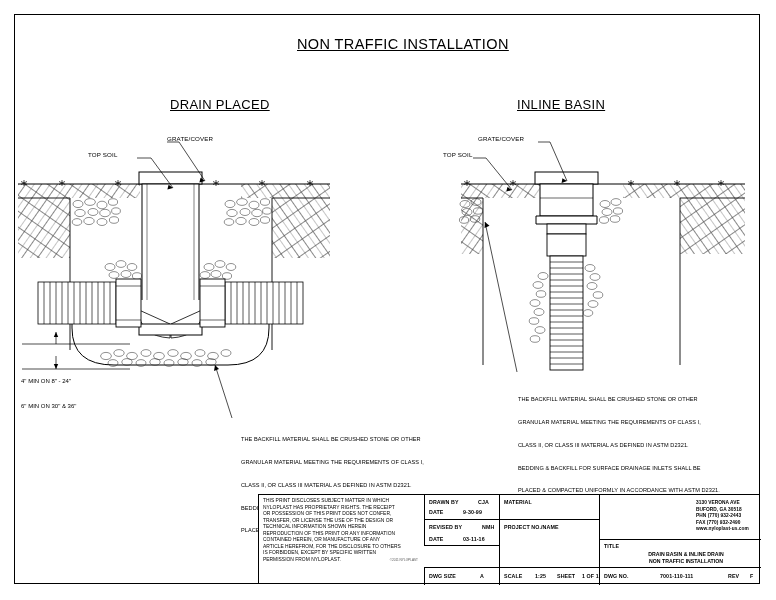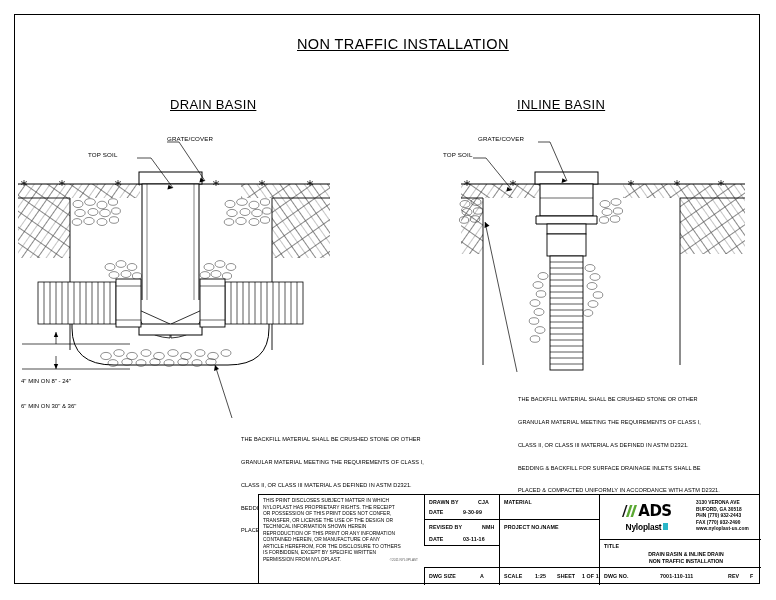--- a/index.html
+++ b/index.html
@@ -31,21 +31,21 @@
   .logo-ads{font-size:15px;font-weight:bold;letter-spacing:-.5px;font-family:"DejaVu Sans",sans-serif;}
   .logo-ny{font-size:8.4px;font-weight:bold;letter-spacing:-.2px;}
 </style>
 </head>
 <body>
 
 <div id="sheet">
   <div id="border"></div>
 
   <div class="t main-title ul" style="left:297px;top:36px;">NON TRAFFIC INSTALLATION</div>
-  <div class="t sec-title ul" style="left:170px;top:97px;">DRAIN BASIN</div>
+  <div class="t sec-title ul" style="left:170px;top:97px;">DRAIN PLACED</div>
   <div class="t sec-title ul" style="left:517px;top:97px;">INLINE BASIN</div>
 
   <svg width="330" height="270" style="position:absolute;left:10px;top:150px;">
     <defs>
       <pattern id="soilhatch" width="13" height="13" patternUnits="userSpaceOnUse" patternTransform="rotate(35)">
         <rect width="13" height="13" fill="#fff"></rect>
         <line x1="0" y1="0" x2="0" y2="13" stroke="#555" stroke-width="0.7"></line>
         <line x1="6.5" y1="0" x2="6.5" y2="13" stroke="#555" stroke-width="0.7"></line>
         <line x1="0" y1="6.5" x2="13" y2="6.5" stroke="#555" stroke-width="0.7"></line>
       </pattern>
@@ -383,32 +383,20 @@
     </div>
 
     <div class="cell bl bt" style="left:240px;top:72px;width:100px;height:18px;">
       <span class="lbl t" style="left:4px;top:5px;">SCALE</span>
       <span class="val t" style="left:35px;top:5px;">1:25</span>
       <span class="lbl t" style="left:57px;top:5px;">SHEET</span>
       <span class="val t" style="left:82px;top:5px;">1 OF 1</span>
     </div>
 
     <div class="cell bl" style="left:340px;top:0;width:162px;height:44px;">
-      <div style="position:absolute;left:6px;top:8px;width:82px;text-align:center;">
-        <div style="line-height:15px;">
-          <svg width="16" height="14" style="display:inline-block;vertical-align:-2px;">
-            <path d="M4,13 L8,1 L10.5,1 L6.5,13 Z" fill="#5aa832"></path>
-            <path d="M8.5,13 L12.5,1 L15,1 L11,13 Z" fill="#5aa832"></path>
-            <path d="M0,13 L4,1 L5.5,1 L1.5,13 Z" fill="#111"></path>
-          </svg><span class="logo-ads">ADS</span>
-        </div>
-        <div style="line-height:10px;margin-top:1px;">
-          <span class="logo-ny">Nyloplast</span><span style="display:inline-block;width:5px;height:7px;background:#29b6c8;margin-left:2px;vertical-align:0px;"></span>
-        </div>
-      </div>
       <div class="addr" style="position:absolute;left:96px;top:5px;">
         <div>3130 VERONA AVE</div>
         <div>BUFORD, GA 30518</div>
         <div>PHN (770) 932-2443</div>
         <div>FAX (770) 932-2490</div>
         <div>www.nyloplast-us.com</div>
       </div>
     </div>
 
     <div class="cell bl bt" style="left:340px;top:44px;width:162px;height:28px;">

